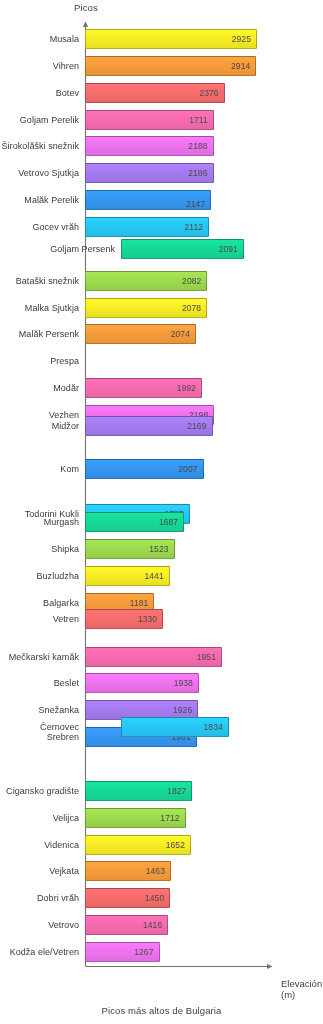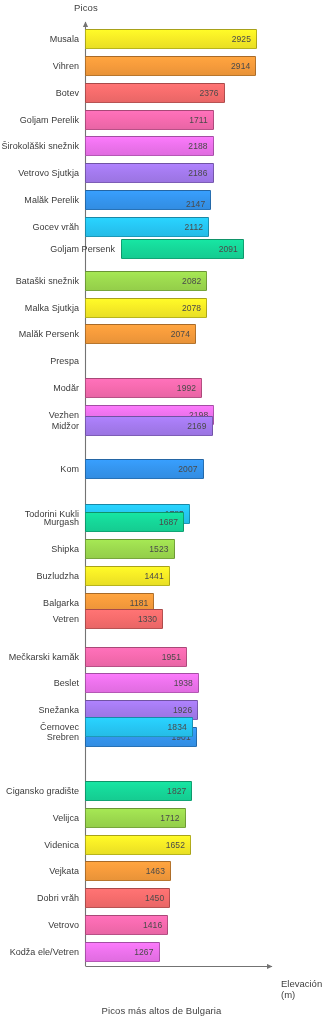--- a/index.html
+++ b/index.html
@@ -267,21 +267,21 @@
         </div>
       </div>
       <div class="bar-row" style="top: 609px;">
         <div class="bar-label">Vetren</div>
         <div class="bar" style="width: 78.2085px; background: linear-gradient(rgb(255, 116, 116) 0%, rgb(247, 109, 109) 45%, rgb(232, 102, 102) 100%);">
           <span class="bar-value">1330</span>
         </div>
       </div>
       <div class="bar-row" style="top: 646.55px;">
         <div class="bar-label">Mečkarski kamăk</div>
-        <div class="bar" style="width: 102px; background: linear-gradient(rgb(255, 113, 187) 0%, rgb(247, 107, 176) 45%, rgb(232, 101, 165) 100%); text-align: right;">
+        <div class="bar" style="width: 137px; background: linear-gradient(rgb(255, 113, 187) 0%, rgb(247, 107, 176) 45%, rgb(232, 101, 165) 100%); text-align: right;">
           <span class="bar-value">1951</span>
         </div>
       </div>
       <div class="bar-row" style="top: 673.4px;">
         <div class="bar-label">Beslet</div>
         <div class="bar" style="width: 113.961px; background: linear-gradient(rgb(252, 122, 252) 0%, rgb(238, 115, 238) 45%, rgb(224, 108, 224) 100%);">
           <span class="bar-value">1938</span>
         </div>
       </div>
       <div class="bar-row" style="top: 700.25px;">
@@ -291,21 +291,21 @@
         </div>
       </div>
       <div class="bar-row" style="top: 727.1px;">
         <div class="bar-label">Srebren</div>
         <div class="bar" style="width: 111.785px; background: linear-gradient(rgb(56, 159, 254) 0%, rgb(53, 150, 240) 45%, rgb(50, 141, 226) 100%);">
           <span class="bar-value">1901</span>
         </div>
       </div>
       <div class="bar-row" style="top: 717px;">
         <div class="bar-label">Černovec</div>
-        <div class="bar" style="width: 107.845px; background: linear-gradient(rgb(41, 212, 255) 0%, rgb(39, 200, 245) 45%, rgb(37, 188, 230) 100%);">
+        <div class="bar" style="width: 107.845px; background: linear-gradient(rgb(41, 212, 255) 0%, rgb(39, 200, 245) 45%, rgb(37, 188, 230) 100%); margin-left: 36px;">
           <span class="bar-value">1834</span>
         </div>
       </div>
       <div class="bar-row" style="top: 780.8px;">
         <div class="bar-label">Cigansko gradište</div>
         <div class="bar" style="width: 107.434px; background: linear-gradient(rgb(23, 230, 163) 0%, rgb(22, 217, 154) 45%, rgb(21, 204, 145) 100%);">
           <span class="bar-value">1827</span>
         </div>
       </div>
       <div class="bar-row" style="top: 807.65px;">

